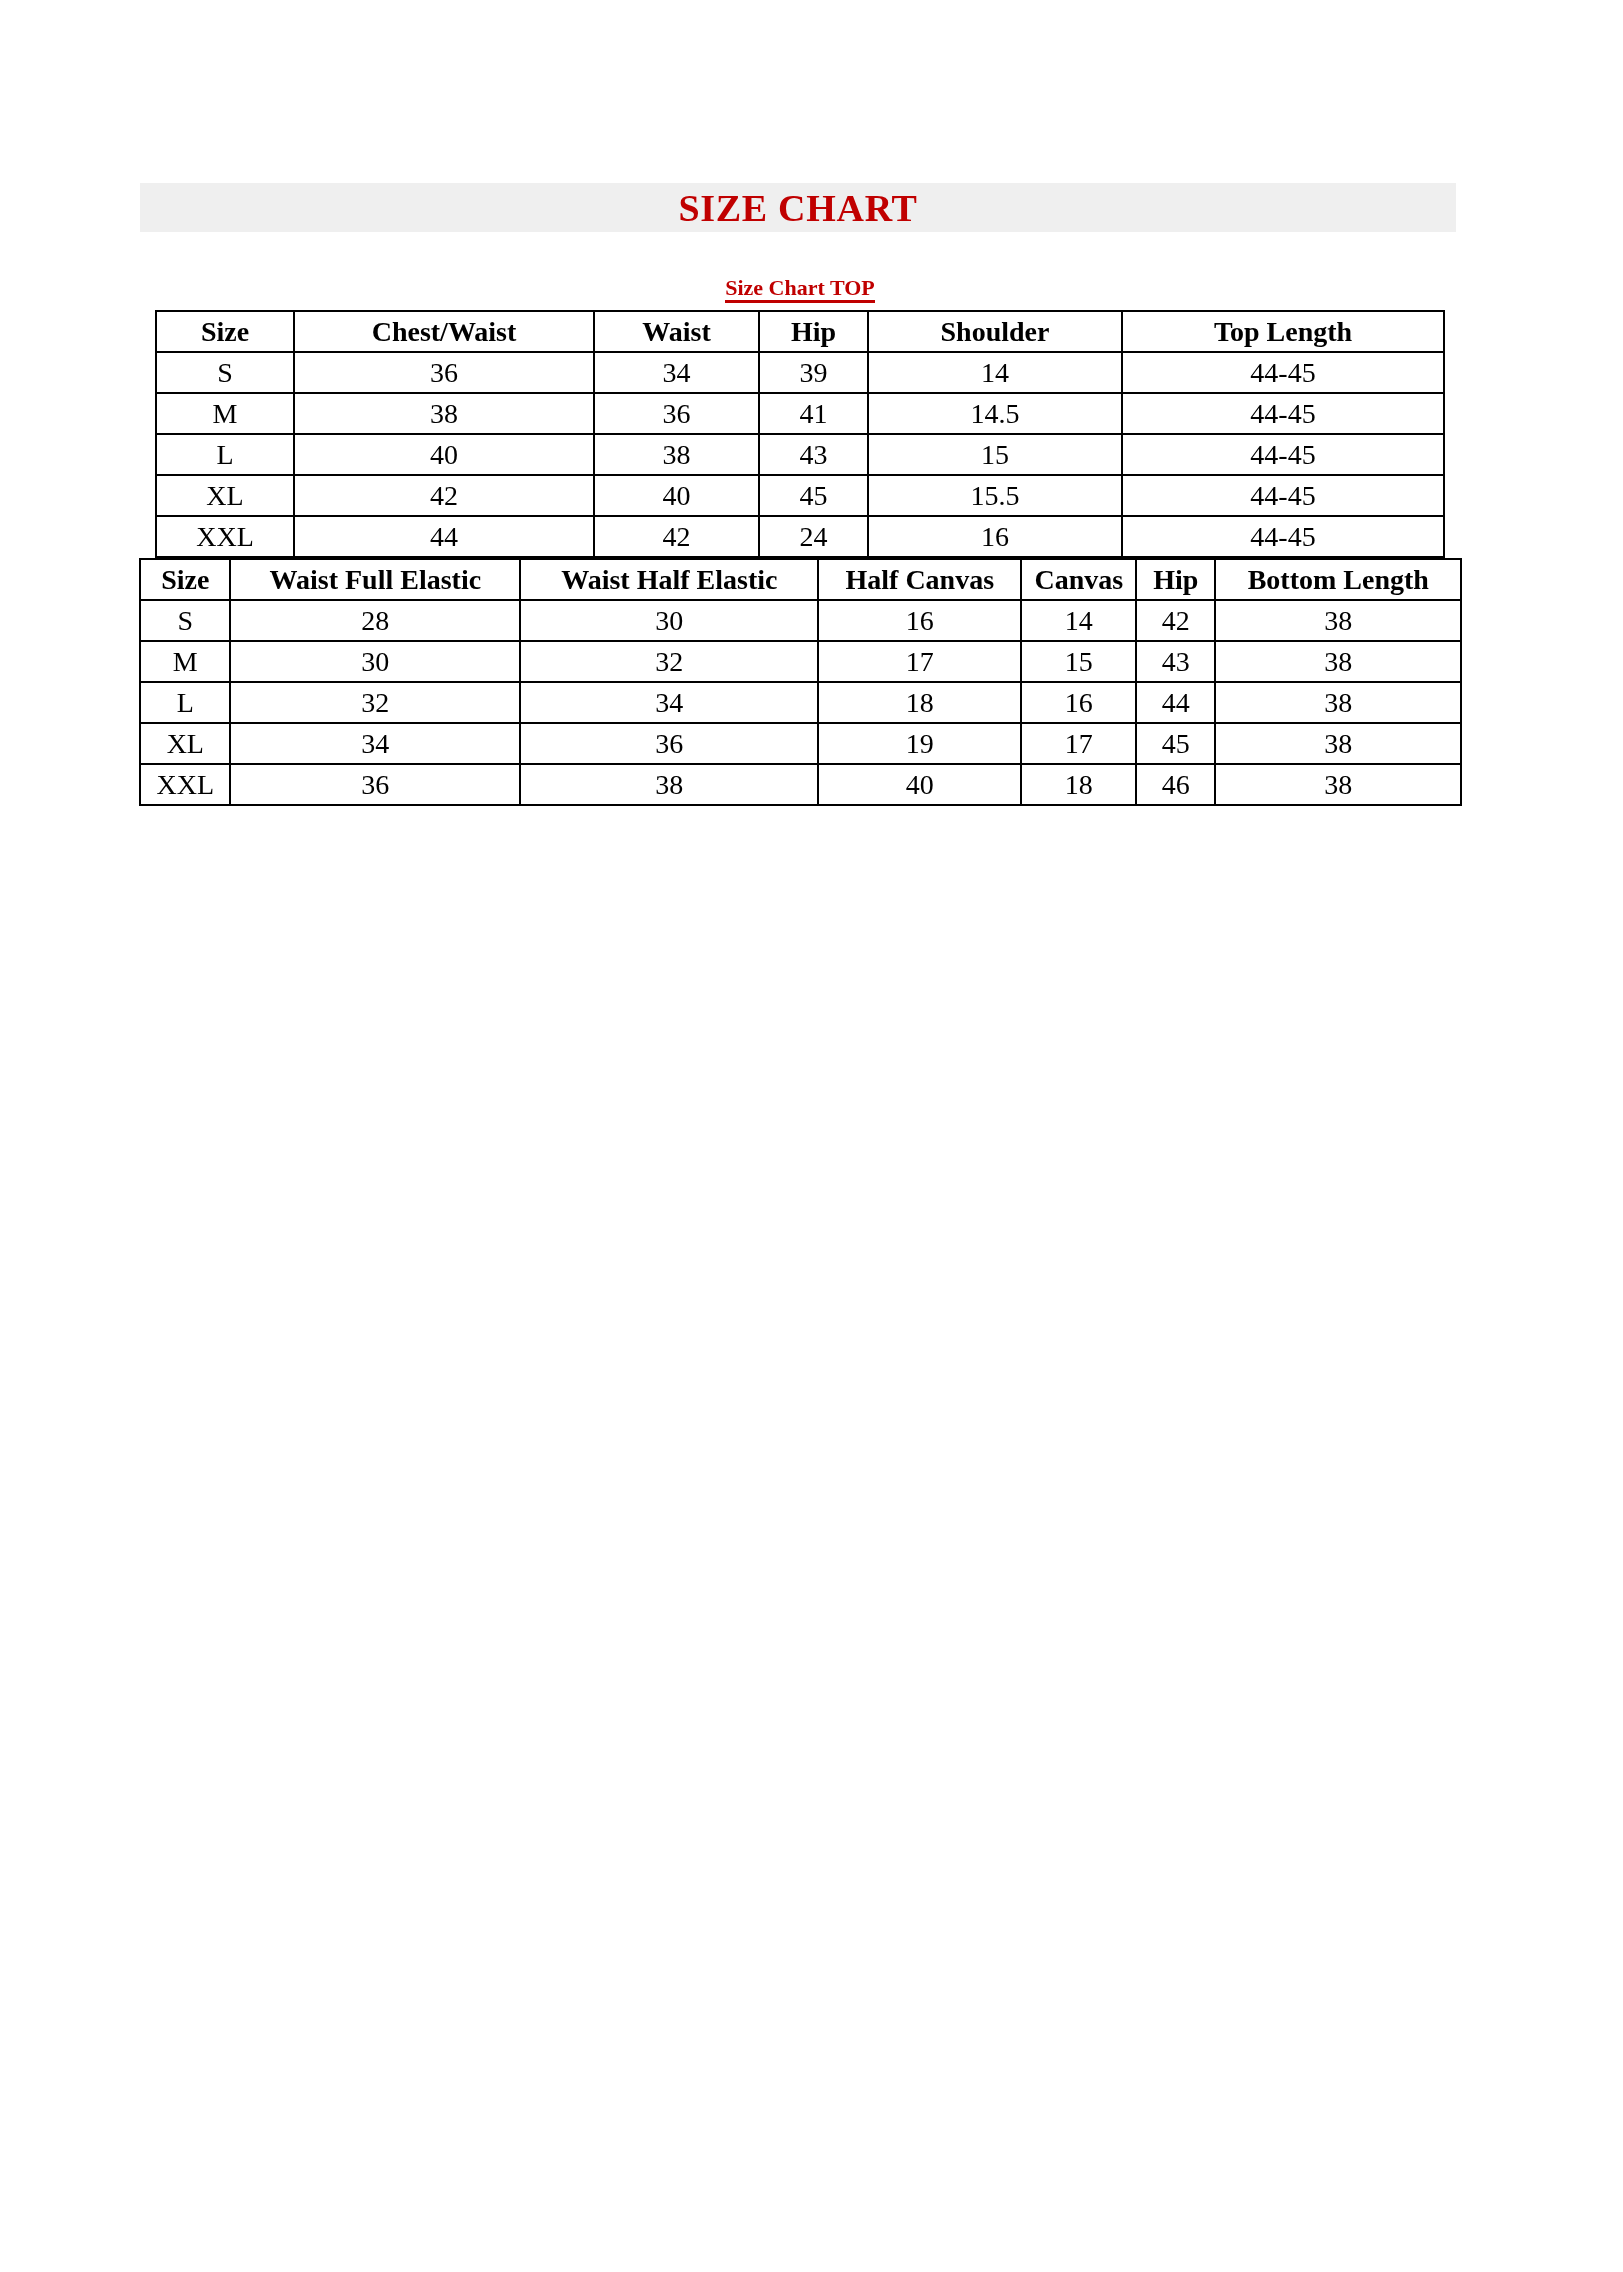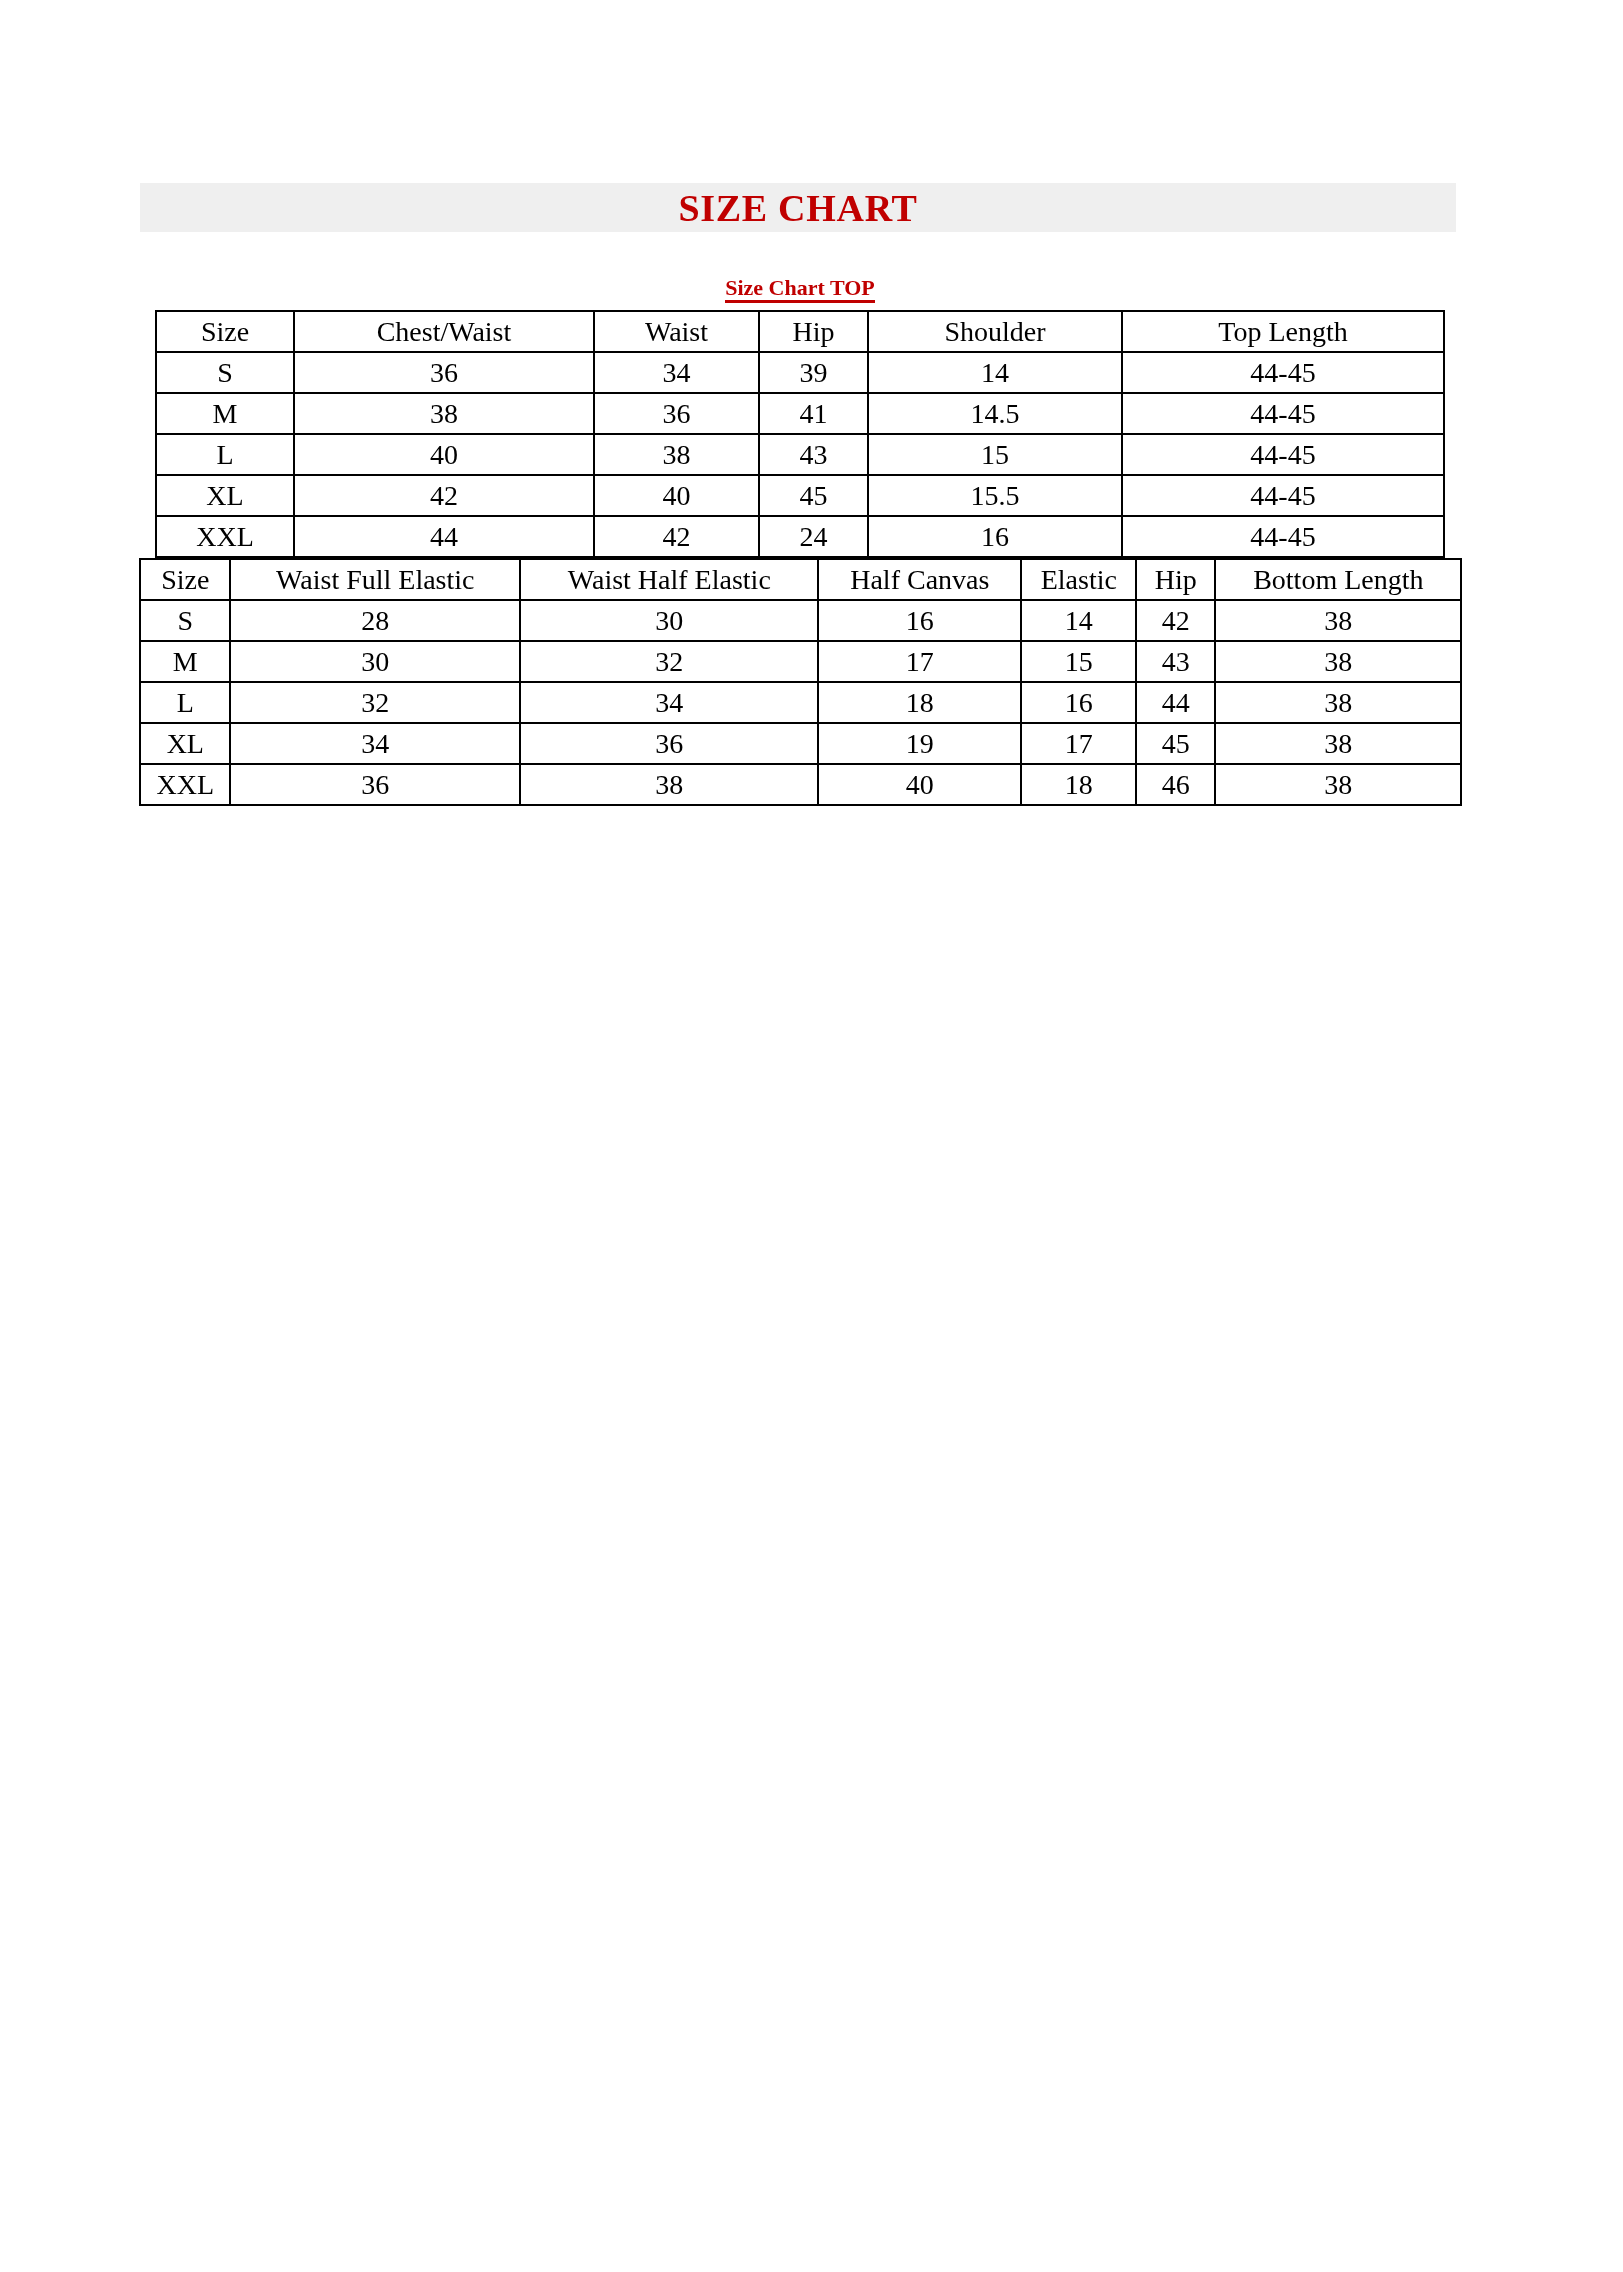--- a/index.html
+++ b/index.html
@@ -63,21 +63,21 @@
     border: 2.1px solid #000000;
     height: 39px;
     padding: 0;
     text-align: center;
     vertical-align: middle;
     font-size: 28px;
     line-height: 1;
     overflow: hidden;
     white-space: nowrap;
   }
-  table.size-table th { font-weight: normal; }
+  table.size-table th { font-weight: bold; }
   table.size-table td { font-weight: normal; }
   .table-top {
     width: 1287px;
     margin: 0 auto;
   }
   .table-bottom {
     width: 1321px;
     margin: 0;
     margin-left: -0.7px;
   }
@@ -169,21 +169,21 @@
         <col style="width:115px">
         <col style="width:79px">
         <col style="width:246px">
       </colgroup>
     <thead>
           <tr>
             <th>Size</th>
             <th>Waist Full Elastic</th>
             <th>Waist Half Elastic</th>
             <th>Half Canvas</th>
-            <th>Elastic</th>
+            <th>Canvas</th>
             <th>Hip</th>
             <th>Bottom Length</th>
           </tr>
         </thead>
         <tbody>
           <tr>
             <td>S</td>
             <td>28</td>
             <td>30</td>
             <td>16</td>

